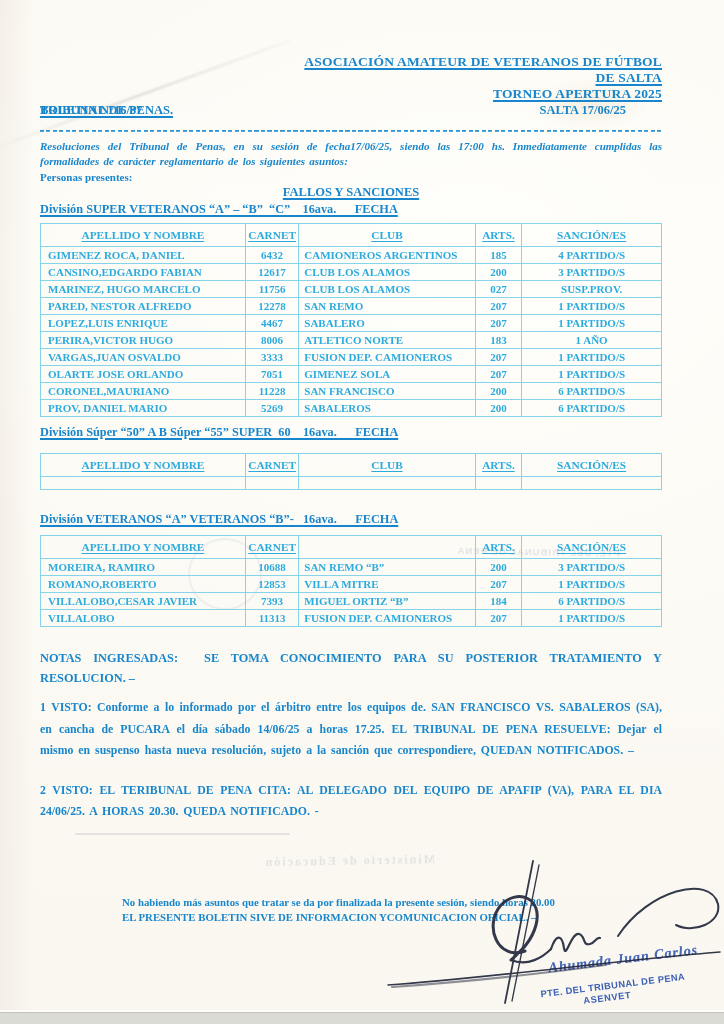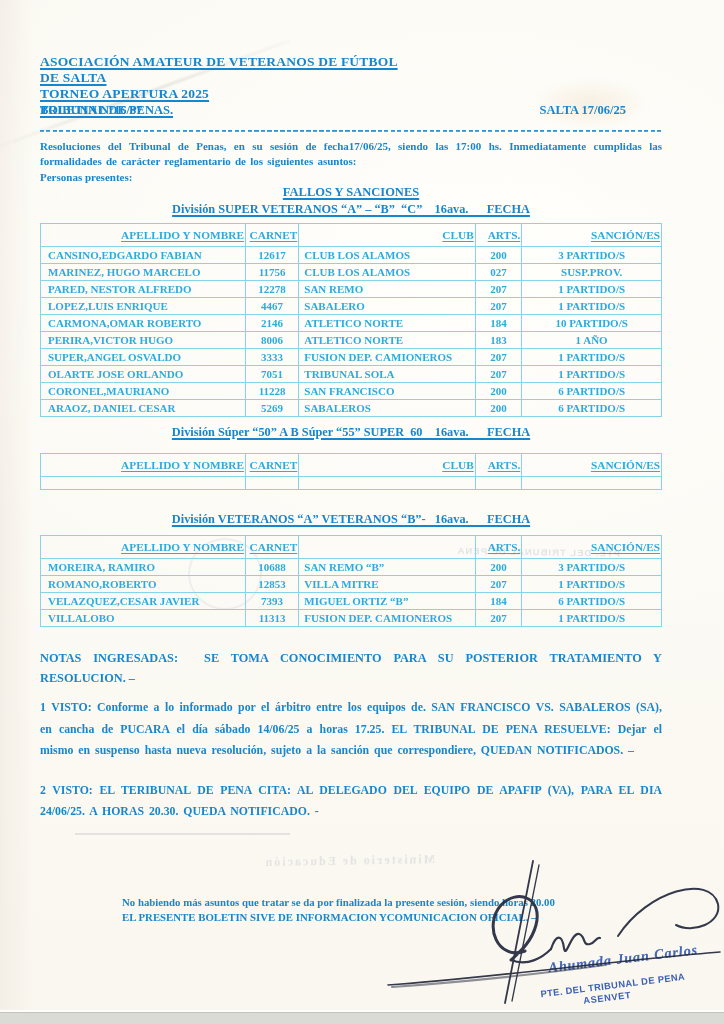--- a/index.html
+++ b/index.html
@@ -5,40 +5,40 @@
   html,body{margin:0;padding:0;background:#888;}
   .page{
     position:relative;width:724px;height:1024px;margin:0 auto;overflow:hidden;
     background:
       radial-gradient(ellipse 900px 600px at 65% 25%, rgba(255,255,252,.9), rgba(255,255,252,0) 70%),
       linear-gradient(90deg, #f4eee6 0, rgba(250,247,240,0) 34px),
       linear-gradient(180deg, #fbf9f2 0, #fcfaf4 55%, #f9f7ef 100%);
     font-family:"Liberation Serif", serif;font-weight:bold;
   }
   .content{position:absolute;left:40px;top:54px;width:622px;color:#1886cd;}
-  .tl{ text-align:left;font-size:13.5px;line-height:16px;letter-spacing:.2px;
+  .tl{ text-align:right;font-size:13.5px;line-height:16px;letter-spacing:.2px;
        text-decoration:underline;text-decoration-thickness:1.5px;text-underline-offset:2px;}
   .boletin-row{position:relative;height:17px;margin-top:1px;font-size:12.5px;}
   .boletin-row .l{position:absolute;left:0;top:0;text-decoration:none;}
   .boletin-row .c{position:absolute;left:0;right:0;text-align:left;
        text-decoration:underline;text-decoration-thickness:1.5px;text-underline-offset:2px;}
   .boletin-row .r{position:absolute;right:36px;top:0;}
   .dashes{height:3px;margin-top:9px;
       background:repeating-linear-gradient(90deg,#2a93d4 0 4px,transparent 4px 6.5px);
       background-size:100% 1.8px;background-repeat:no-repeat;background-position:0 1px;}
-  .intro{margin-top:7px;font-size:11px;line-height:15px;text-align:justify;word-spacing:1.5px;}
+  .intro{margin-top:7px;font-size:11px;line-height:15px;text-align:justify;word-spacing:1.5px;font-style:italic;}
   .present{display:flex;gap:38px;font-size:11px;line-height:15px;margin-top:1px;}
   .sec-title{text-align:center;font-size:12.5px;
       text-decoration:underline;text-decoration-thickness:1.5px;text-underline-offset:2px;}
-  .div-title{margin-top:2px;text-align:center;font-size:12.3px;
+  .div-title{margin-top:2px;font-size:12.3px;
       text-decoration:underline;text-decoration-thickness:1.5px;text-underline-offset:2px;}
   table{border-collapse:collapse;width:622px;table-layout:fixed;margin-top:6px;}
   col.c0{width:33%}col.c1{width:8.6%}col.c2{width:28.4%}col.c3{width:7.5%}col.c4{width:22.5%}
   th,td{border:1.4px solid #85d4ea;color:#2cabdf;font-weight:bold;overflow:hidden;white-space:nowrap;}
-  th{height:20px;font-size:11.3px;text-align:right;
+  th{height:20px;font-size:11.3px;text-align:center;
      text-decoration:underline;text-decoration-thickness:1.2px;text-underline-offset:2px;}
   td{height:16px;font-size:11px;padding:0 5px;}
   td.num,td.ctr{text-align:center;padding:0 2px;}
   td.name{padding-left:7px;}
   .t2 td{height:12px;}
   .notas{margin-top:21px;font-size:12.3px;line-height:20px;text-align:justify;}
   .notas .lbl{padding-right:26px;}
   .visto{margin-top:9px;font-size:11.8px;line-height:21.5px;text-align:justify;word-spacing:2px;}
   .visto2{margin-top:12px;}
   .closing{margin-top:72px;padding-left:82px;font-size:10.8px;line-height:15.5px;}
@@ -112,20 +112,27 @@
         </colgroup>
       <tbody>
           <tr>
         <th>APELLIDO Y NOMBRE</th>
         <th>CARNET</th>
         <th>CLUB</th>
         <th>ARTS.</th>
         <th>SANCIÓN/ES</th>
       </tr>
       <tr>
+            <td class="name">GIMENEZ ROCA, DANIEL</td>
+            <td class="num">6432</td>
+            <td>CAMIONEROS ARGENTINOS</td>
+            <td class="num">185</td>
+            <td class="ctr">4 PARTIDO/S</td>
+          </tr>
+      <tr>
             <td class="name">CANSINO,EDGARDO FABIAN</td>
             <td class="num">12617</td>
             <td>CLUB LOS ALAMOS</td>
             <td class="num">200</td>
             <td class="ctr">3 PARTIDO/S</td>
           </tr>
       <tr>
             <td class="name">MARINEZ, HUGO MARCELO</td>
             <td class="num">11756</td>
             <td>CLUB LOS ALAMOS</td>
@@ -140,56 +147,49 @@
             <td class="ctr">1 PARTIDO/S</td>
           </tr>
       <tr>
             <td class="name">LOPEZ,LUIS ENRIQUE</td>
             <td class="num">4467</td>
             <td>SABALERO</td>
             <td class="num">207</td>
             <td class="ctr">1 PARTIDO/S</td>
           </tr>
       <tr>
-            <td class="name">CARMONA,OMAR ROBERTO</td>
-            <td class="num">2146</td>
-            <td>ATLETICO NORTE</td>
-            <td class="num">184</td>
-            <td class="ctr">10 PARTIDO/S</td>
-          </tr>
-      <tr>
             <td class="name">PERIRA,VICTOR HUGO</td>
             <td class="num">8006</td>
             <td>ATLETICO NORTE</td>
             <td class="num">183</td>
             <td class="ctr">1 AÑO</td>
           </tr>
       <tr>
-            <td class="name">SUPER,ANGEL OSVALDO</td>
+            <td class="name">VARGAS,JUAN OSVALDO</td>
             <td class="num">3333</td>
             <td>FUSION DEP. CAMIONEROS</td>
             <td class="num">207</td>
             <td class="ctr">1 PARTIDO/S</td>
           </tr>
       <tr>
             <td class="name">OLARTE JOSE ORLANDO</td>
             <td class="num">7051</td>
-            <td>TRIBUNAL SOLA</td>
+            <td>GIMENEZ SOLA</td>
             <td class="num">207</td>
             <td class="ctr">1 PARTIDO/S</td>
           </tr>
       <tr>
             <td class="name">CORONEL,MAURIANO</td>
             <td class="num">11228</td>
             <td>SAN FRANCISCO</td>
             <td class="num">200</td>
             <td class="ctr">6 PARTIDO/S</td>
           </tr>
       <tr>
-            <td class="name">ARAOZ, DANIEL CESAR</td>
+            <td class="name">PROV, DANIEL MARIO</td>
             <td class="num">5269</td>
             <td>SABALEROS</td>
             <td class="num">200</td>
             <td class="ctr">6 PARTIDO/S</td>
           </tr>
     </tbody>
       </table>
 
     <div class="div-title" style="margin-top:8px">División Súper “50” A B Súper “55” SUPER&nbsp; 60&nbsp;&nbsp;&nbsp; 16ava.&nbsp;&nbsp;&nbsp;&nbsp;&nbsp; FECHA</div>
 
@@ -245,21 +245,21 @@
             <td class="ctr">3 PARTIDO/S</td>
           </tr>
       <tr>
             <td class="name">ROMANO,ROBERTO</td>
             <td class="num">12853</td>
             <td>VILLA MITRE</td>
             <td class="num">207</td>
             <td class="ctr">1 PARTIDO/S</td>
           </tr>
       <tr>
-            <td class="name">VELAZQUEZ,CESAR JAVIER</td>
+            <td class="name">VILLALOBO,CESAR JAVIER</td>
             <td class="num">7393</td>
             <td>MIGUEL ORTIZ “B”</td>
             <td class="num">184</td>
             <td class="ctr">6 PARTIDO/S</td>
           </tr>
       <tr>
             <td class="name">VILLALOBO</td>
             <td class="num">11313</td>
             <td>FUSION DEP. CAMIONEROS</td>
             <td class="num">207</td>

